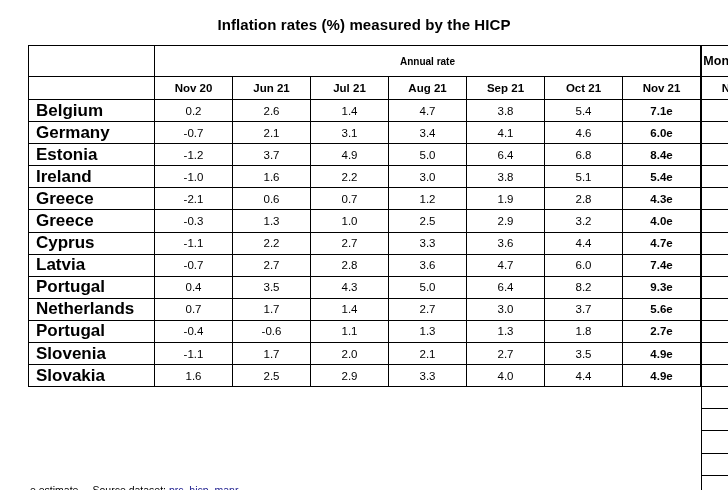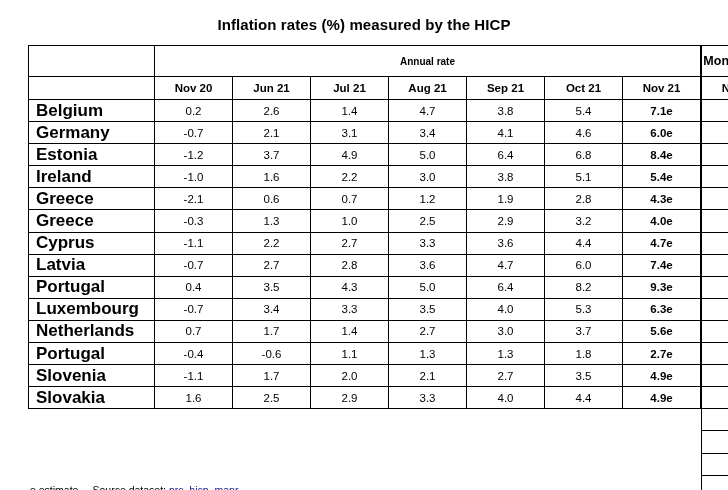--- a/index.html
+++ b/index.html
@@ -240,30 +240,20 @@
           <td class="country">Portugal</td>
           <td class="val">0.4</td>
           <td class="val">3.5</td>
           <td class="val">4.3</td>
           <td class="val">5.0</td>
           <td class="val">6.4</td>
           <td class="val">8.2</td>
           <td class="val last">9.3e</td>
         </tr>
         <tr>
-          <td class="country">Luxembourg</td>
-          <td class="val">-0.7</td>
-          <td class="val">3.4</td>
-          <td class="val">3.3</td>
-          <td class="val">3.5</td>
-          <td class="val">4.0</td>
-          <td class="val">5.3</td>
-          <td class="val last">6.3e</td>
-        </tr>
-        <tr>
           <td class="country">Netherlands</td>
           <td class="val">0.7</td>
           <td class="val">1.7</td>
           <td class="val">1.4</td>
           <td class="val">2.7</td>
           <td class="val">3.0</td>
           <td class="val">3.7</td>
           <td class="val last">5.6e</td>
         </tr>
         <tr>

